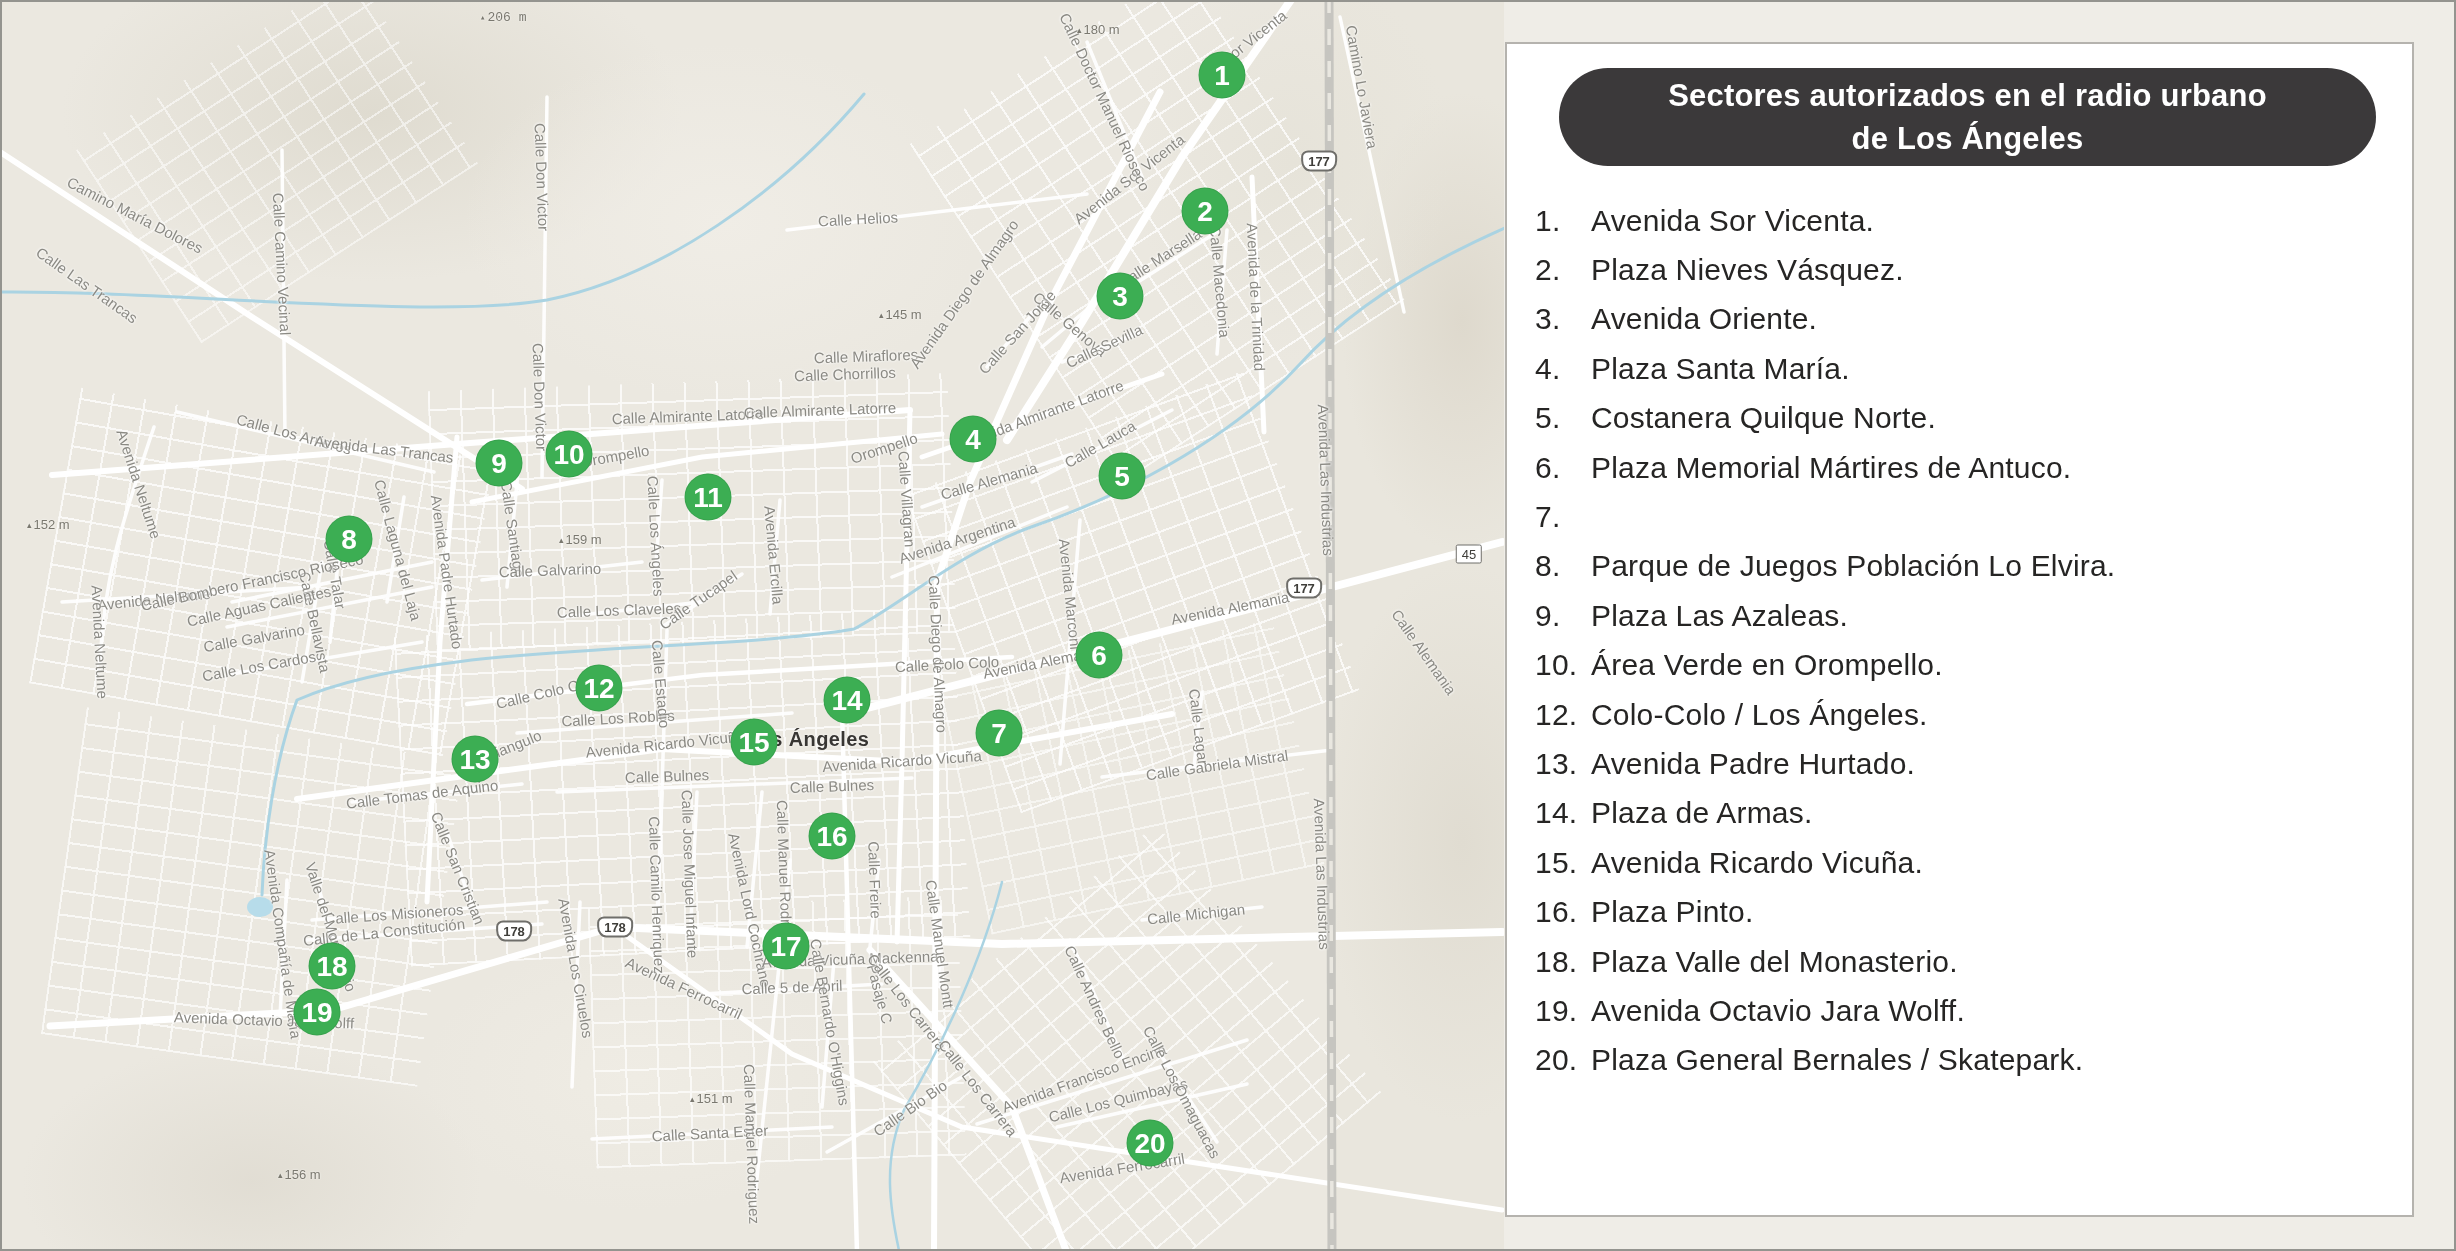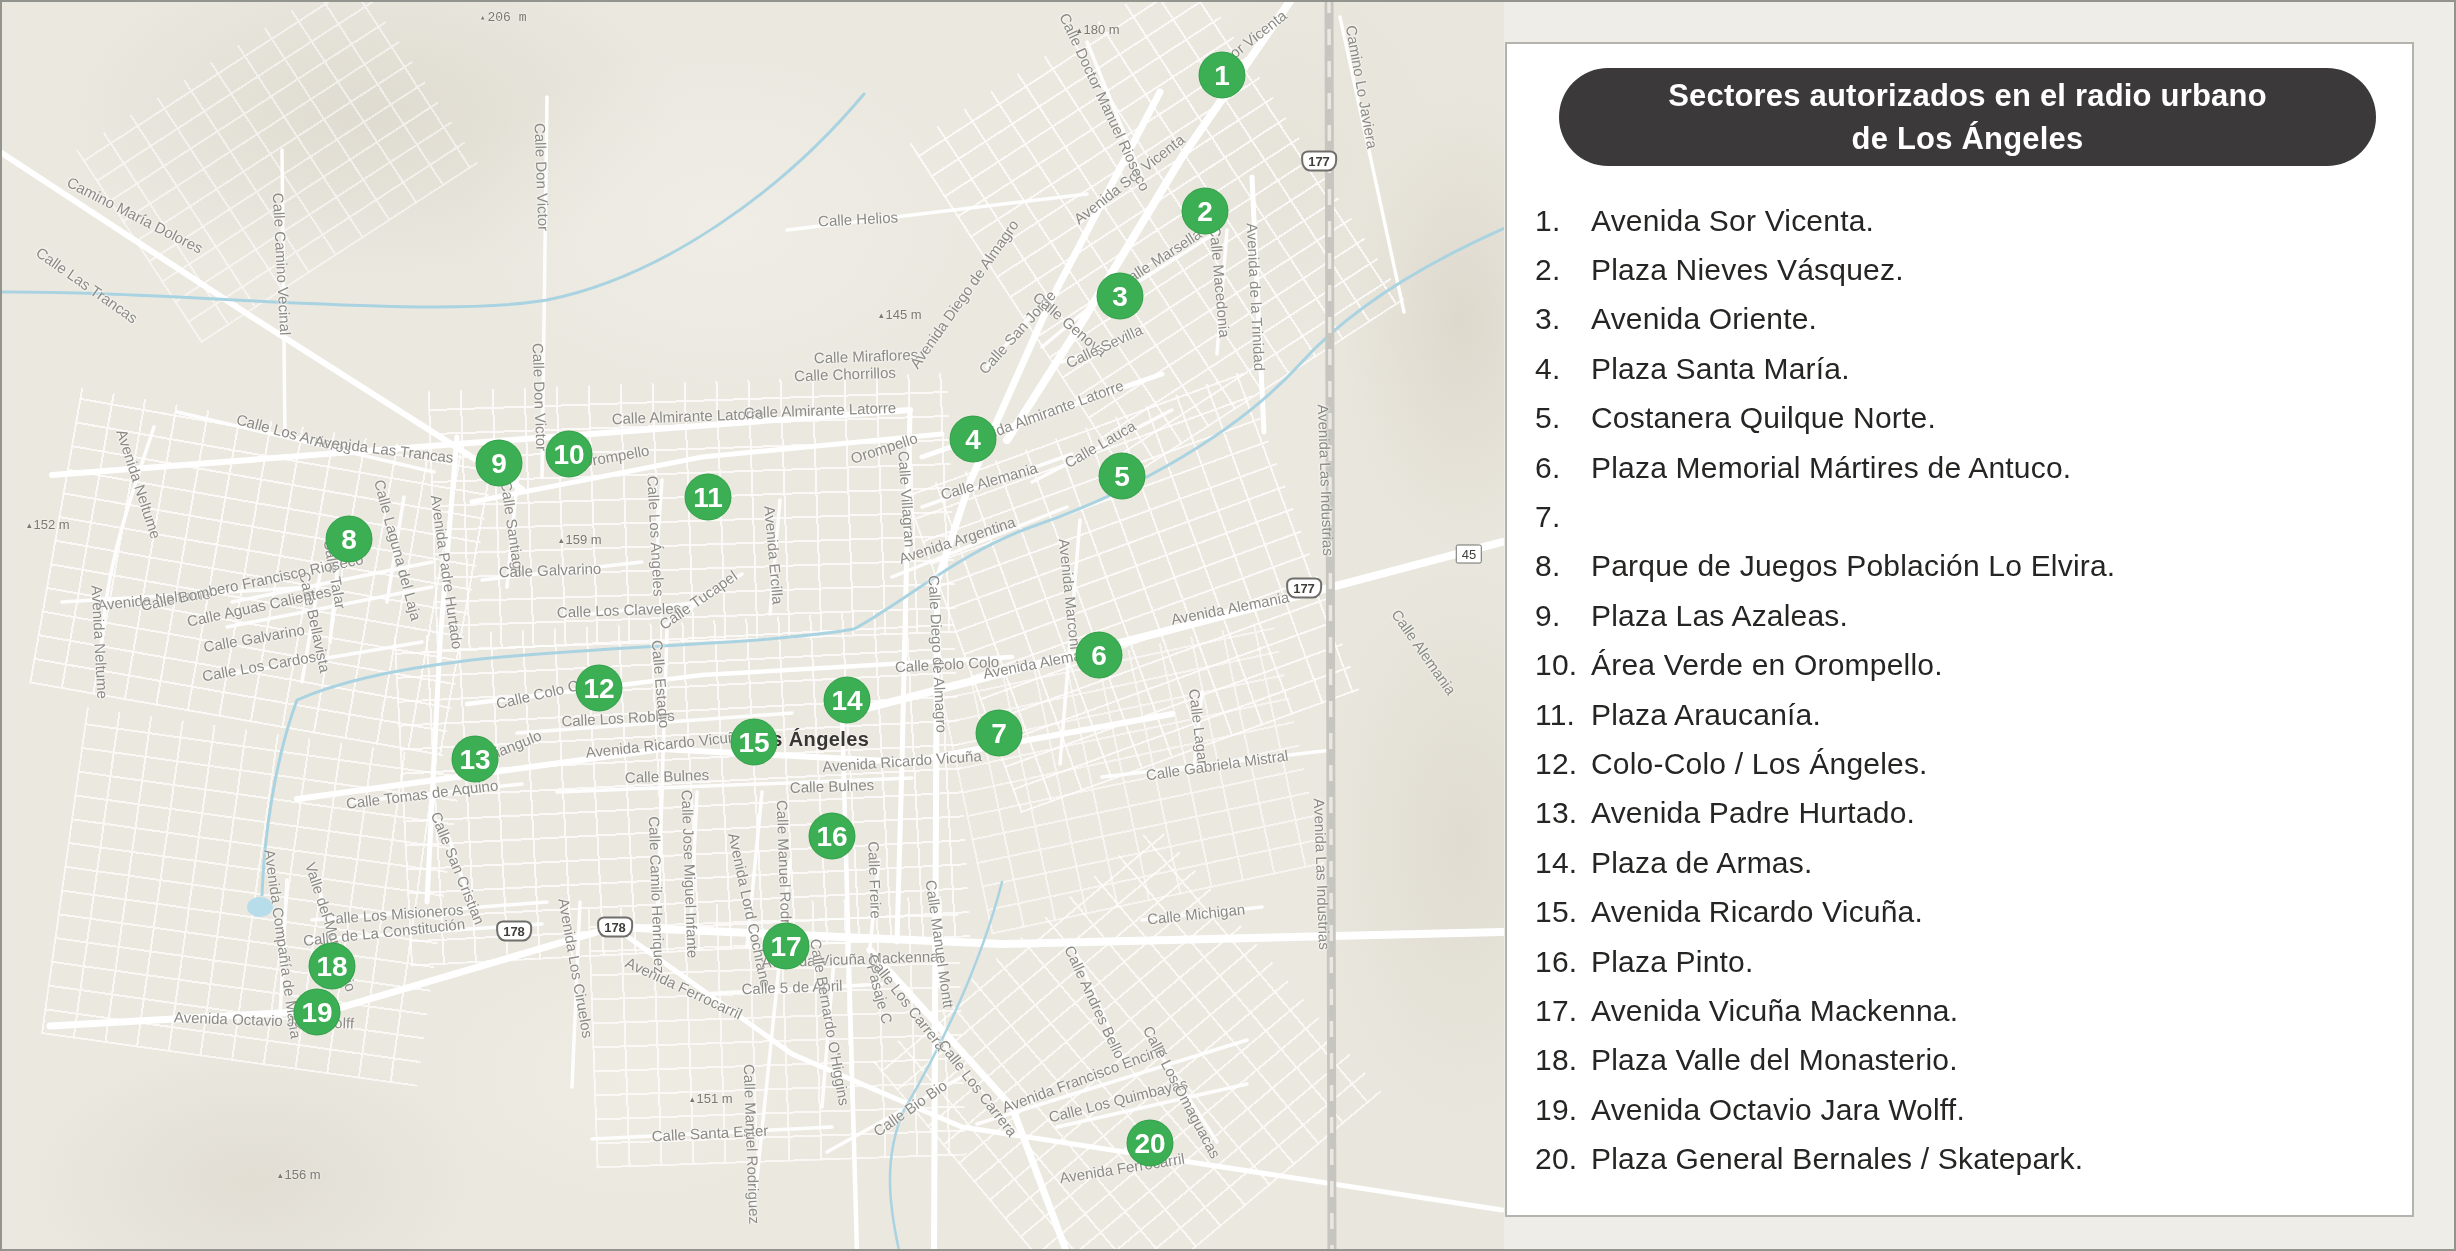--- a/index.html
+++ b/index.html
@@ -345,48 +345,40 @@
         </li>
         <li>
           <span class="num">9.</span>
           <span>Plaza Las Azaleas.</span>
         </li>
         <li>
           <span class="num">10.</span>
           <span>Área Verde en Orompello.</span>
         </li>
         <li>
-          <span class="num">11.</span>
-          <span>Plaza Araucanía.</span>
-        </li>
-        <li>
           <span class="num">12.</span>
           <span>Colo-Colo / Los Ángeles.</span>
         </li>
         <li>
           <span class="num">13.</span>
           <span>Avenida Padre Hurtado.</span>
         </li>
         <li>
           <span class="num">14.</span>
           <span>Plaza de Armas.</span>
         </li>
         <li>
           <span class="num">15.</span>
           <span>Avenida Ricardo Vicuña.</span>
         </li>
         <li>
           <span class="num">16.</span>
           <span>Plaza Pinto.</span>
         </li>
         <li>
-          <span class="num">17.</span>
-          <span>Avenida Vicuña Mackenna.</span>
-        </li>
-        <li>
           <span class="num">18.</span>
           <span>Plaza Valle del Monasterio.</span>
         </li>
         <li>
           <span class="num">19.</span>
           <span>Avenida Octavio Jara Wolff.</span>
         </li>
         <li>
           <span class="num">20.</span>
           <span>Plaza General Bernales / Skatepark.</span>

